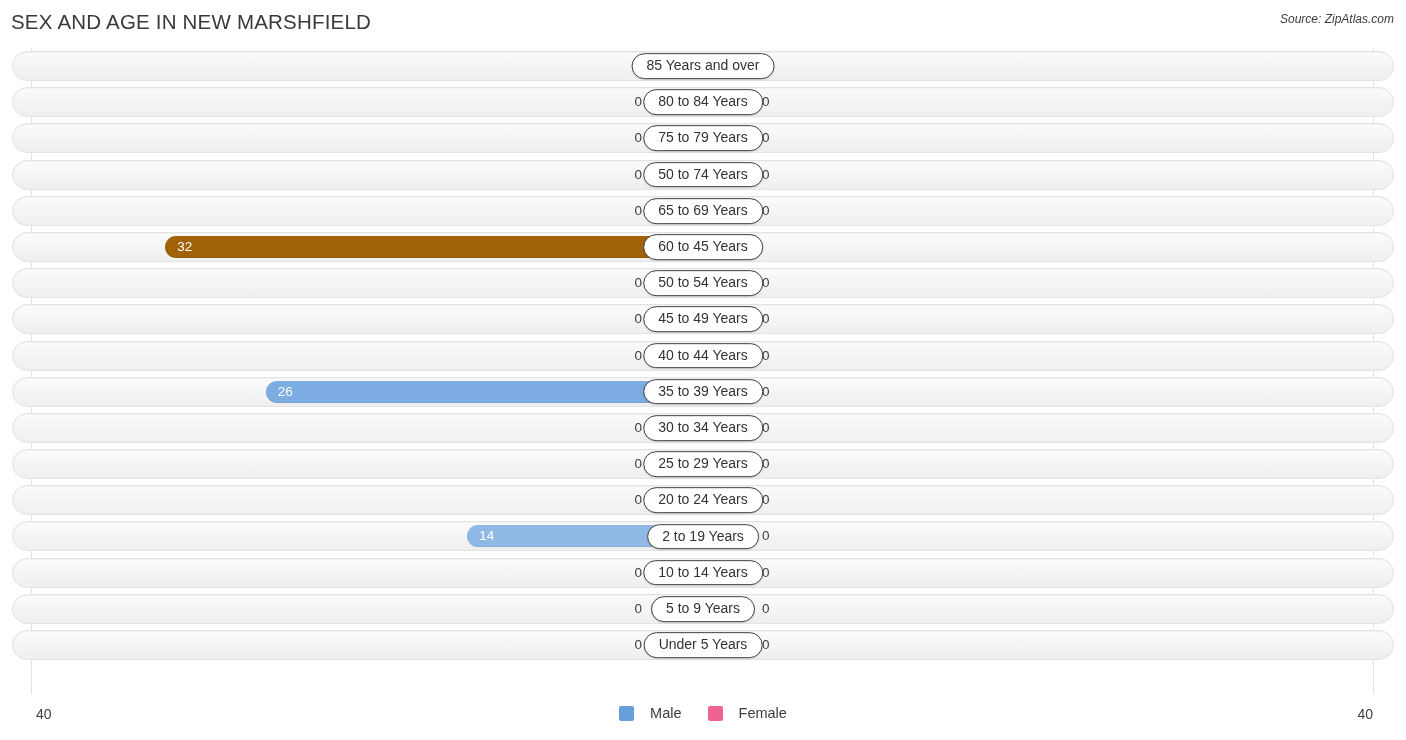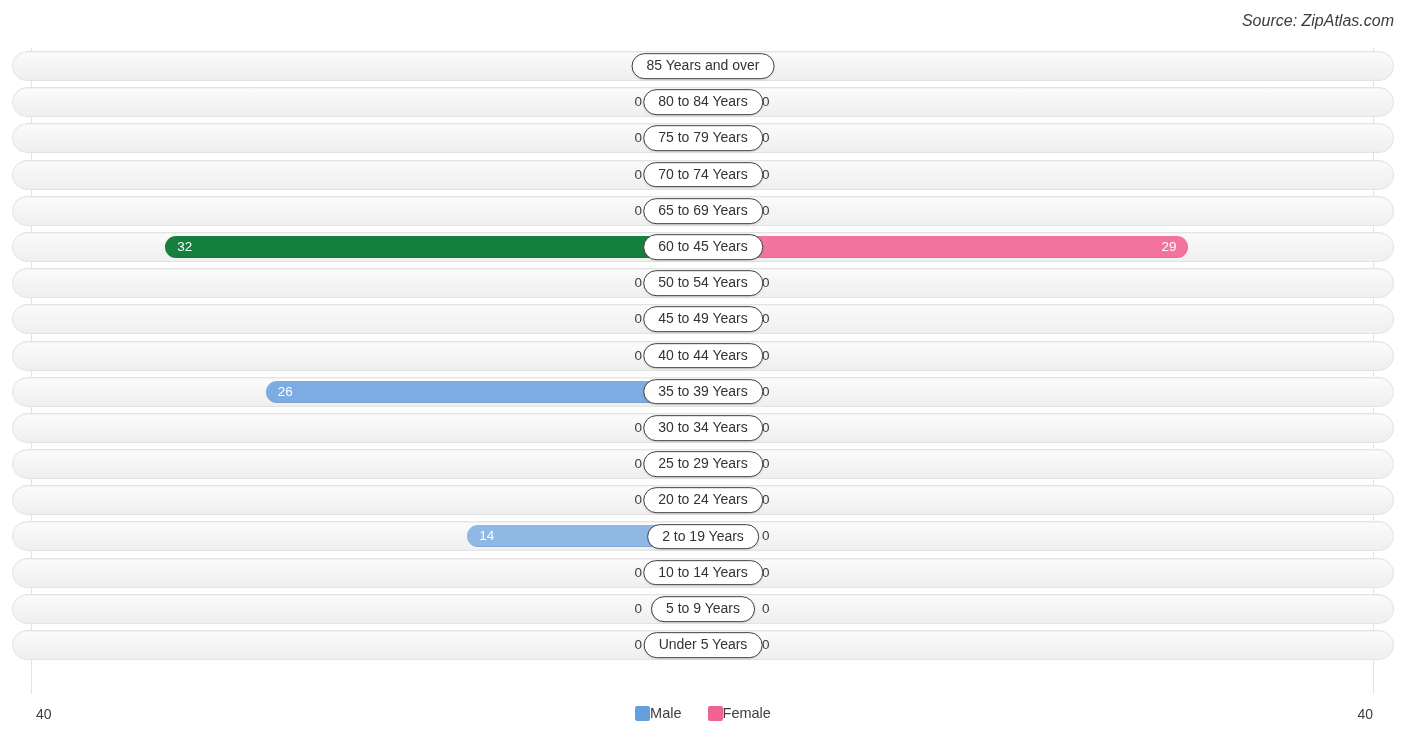--- a/index.html
+++ b/index.html
@@ -27,21 +27,21 @@
     left: 11px; top: 10px;
     font-size: 20.5px;
     letter-spacing: 0.2px;
     color: #3a3a3a;
     font-weight: 400;
     white-space: nowrap;
   }
   .source-note {
     position: absolute;
     right: 12px; top: 12px;
-    font-size: 16px;
+    font-size: 12px;
     font-style: italic;
     color: #3c3c3c;
     white-space: nowrap;
   }
 
   
   .plot {
     position: absolute;
     left: 0; top: 48px;
     width: 1406px;
@@ -153,36 +153,37 @@
     position: absolute;
     left: 0; right: 0; top: 5px;
     display: flex;
     justify-content: center;
     align-items: center;
     gap: 26px;
   }
   .legend-item {
     display: flex;
     align-items: center;
-    gap: 0;
+    gap: 16px;
     font-size: 14.5px;
     color: #3d3d3d;
   }
   .swatch {
     width: 15px; height: 15px;
     border-radius: 2px;
     display: inline-block;
   }
 </style>
 </head>
 <body>
 
 <div id="page">
 
   <div class="header">
+    <div class="chart-title">SEX AND AGE IN NEW MARSHFIELD</div>
     <div class="source-note">Source: ZipAtlas.com</div>
   </div>
 
   <div class="plot">
     <div class="gridline left"></div>
     <div class="gridline right"></div>
     <div class="rows" id="rows">
         <div class="row">
           <div class="track"></div>
           <div class="age-label">85 Years and over</div>
@@ -214,42 +215,39 @@
         <div class="row">
           <div class="track"></div>
           <div class="bars">
             <div class="bar bar-male zero" style="width: 51px;">
               <span class="val male-out">0</span>
             </div>
             <div class="bar bar-female zero" style="width: 51px;">
               <span class="val female-out">0</span>
             </div>
           </div>
-          <div class="age-label">70 to 74 Years</div>
+          <div class="age-label">50 to 74 Years</div>
         </div>
         <div class="row">
           <div class="track"></div>
           <div class="bars">
             <div class="bar bar-male zero" style="width: 51px;">
               <span class="val male-out">0</span>
             </div>
             <div class="bar bar-female zero" style="width: 51px;">
               <span class="val female-out">0</span>
             </div>
           </div>
           <div class="age-label">65 to 69 Years</div>
         </div>
         <div class="row">
           <div class="track"></div>
           <div class="bars">
-            <div class="bar bar-male" style="width: 536.8px; background: #15803d;">
+            <div class="bar bar-male" style="width: 536.8px; background: #a16207;">
               <span class="val inside male-in">32</span>
-            </div>
-            <div class="bar bar-female" style="width: 486.475px; background: rgb(242, 115, 158);">
-              <span class="val inside female-in">29</span>
             </div>
           </div>
           <div class="age-label">60 to 45 Years</div>
         </div>
         <div class="row">
           <div class="track"></div>
           <div class="bars">
             <div class="bar bar-male zero" style="width: 51px;">
               <span class="val male-out">0</span>
             </div>

